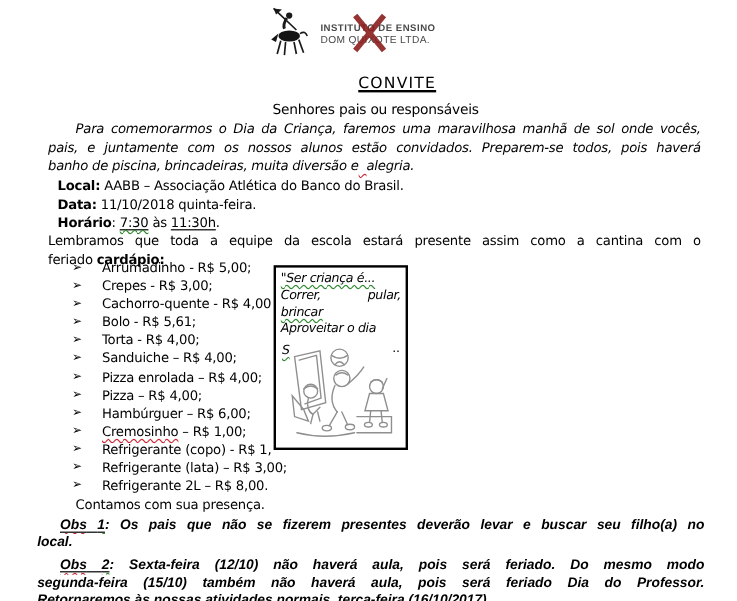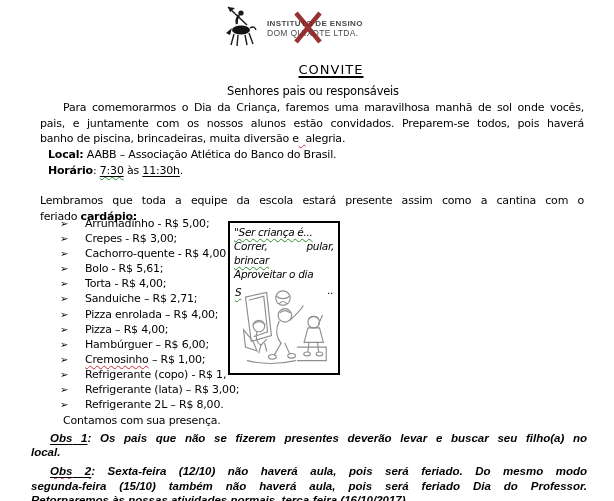--- a/index.html
+++ b/index.html
@@ -7,21 +7,21 @@
     position:relative;width:614px;height:501px;background:#fff;overflow:hidden;
     font-family:"DejaVu Sans",sans-serif;font-size:11px;color:#000;letter-spacing:-0.2px;
   }
   
   .logo{position:absolute;top:4px;left:0;right:0;display:flex;justify-content:center;}
   
   .title{position:absolute;top:62px;left:0;right:0;text-align:center;font-weight:normal;font-size:13px;letter-spacing:1px;margin-left:48px;}
   .title .u{text-decoration-thickness:1.5px;}
   .salutation{position:absolute;top:84px;left:12px;right:0;text-align:center;font-size:11.5px;}
   
-  .intro{position:absolute;top:100px;left:40px;width:544px;line-height:15.5px;}
+  .intro{position:absolute;top:100px;left:40px;width:544px;line-height:15.5px;font-style:italic;}
   .details{position:absolute;top:147px;left:48px;line-height:15.6px;}
   .lembra{position:absolute;top:193px;left:40px;width:544px;line-height:15.5px;}
   .jline{text-align:justify;text-align-last:justify;white-space:nowrap;overflow:hidden;}
   .spacer{display:inline-block;width:23px;}
   .b{font-weight:bold;}
   .u{text-decoration:underline;text-underline-offset:2px;}
   .wr{text-decoration:underline wavy #cc2936;text-decoration-thickness:1px;text-underline-offset:2px;text-decoration-skip-ink:none;}
   .wg{text-decoration:underline wavy #2e8b2e;text-decoration-thickness:1px;text-underline-offset:2px;text-decoration-skip-ink:none;margin-top:35px;}
   .sp2{white-space:pre;}
   
@@ -85,20 +85,21 @@
   <div class="salutation">Senhores pais ou responsáveis</div>
 
   <div class="intro">
     <div class="jline"><span class="spacer"></span><span>Para comemorarmos o Dia da Criança, faremos uma maravilhosa manhã de sol onde vocês,</span></div>
     <div class="jline"><span>pais, e juntamente com os nossos alunos estão convidados. Preparem-se todos, pois haverá</span></div>
     <div><span>banho de piscina, brincadeiras, muita diversão e</span><span class="wr sp2">  </span><span>alegria.</span></div>
   </div>
 
   <div class="details">
     <div><span class="b">Local:</span><span class="sp2"> AABB – Associação Atlética do Banco do Brasil.</span></div>
+    <div><span class="b">Data:</span><span class="sp2"> 11/10/2018 quinta-feira.</span></div>
     <div><span class="b">Horário</span><span class="sp2">: </span><span class="u"><span class="wg">7:30</span></span><span class="sp2"> às </span><span class="u">11:30h</span><span>.</span></div>
   </div>
 
   <div class="lembra">
     <div class="jline"><span>Lembramos que toda a equipe da escola estará presente assim como a cantina com o</span></div>
     <div><span>feriado </span><span class="b">cardápio:</span></div>
   </div>
 
   <ul class="menu">
       <li>
@@ -110,21 +111,21 @@
       <li>
       <span class="bullet">➢</span><span class="wr mi-wavy"></span><span class="mi-text">Cachorro-quente - R$ 4,00</span>
     </li>
       <li>
       <span class="bullet">➢</span><span class="wr mi-wavy"></span><span class="mi-text">Bolo - R$ 5,61;</span>
     </li>
       <li>
       <span class="bullet">➢</span><span class="wr mi-wavy"></span><span class="mi-text">Torta - R$ 4,00;</span>
     </li>
       <li>
-      <span class="bullet">➢</span><span class="wr mi-wavy"></span><span class="mi-text">Sanduiche – R$ 2,71;</span>
+      <span class="bullet">➢</span><span class="wr mi-wavy"></span><span class="mi-text">Sanduiche – R$ 4,00;</span>
     </li>
       <li>
       <span class="bullet">➢</span><span class="wr mi-wavy"></span><span class="mi-text">Pizza enrolada – R$ 4,00;</span>
     </li>
       <li>
       <span class="bullet">➢</span><span class="wr mi-wavy"></span><span class="mi-text">Pizza – R$ 4,00;</span>
     </li>
       <li>
       <span class="bullet">➢</span><span class="wr mi-wavy"></span><span class="mi-text">Hambúrguer – R$ 6,00;</span>
     </li>

